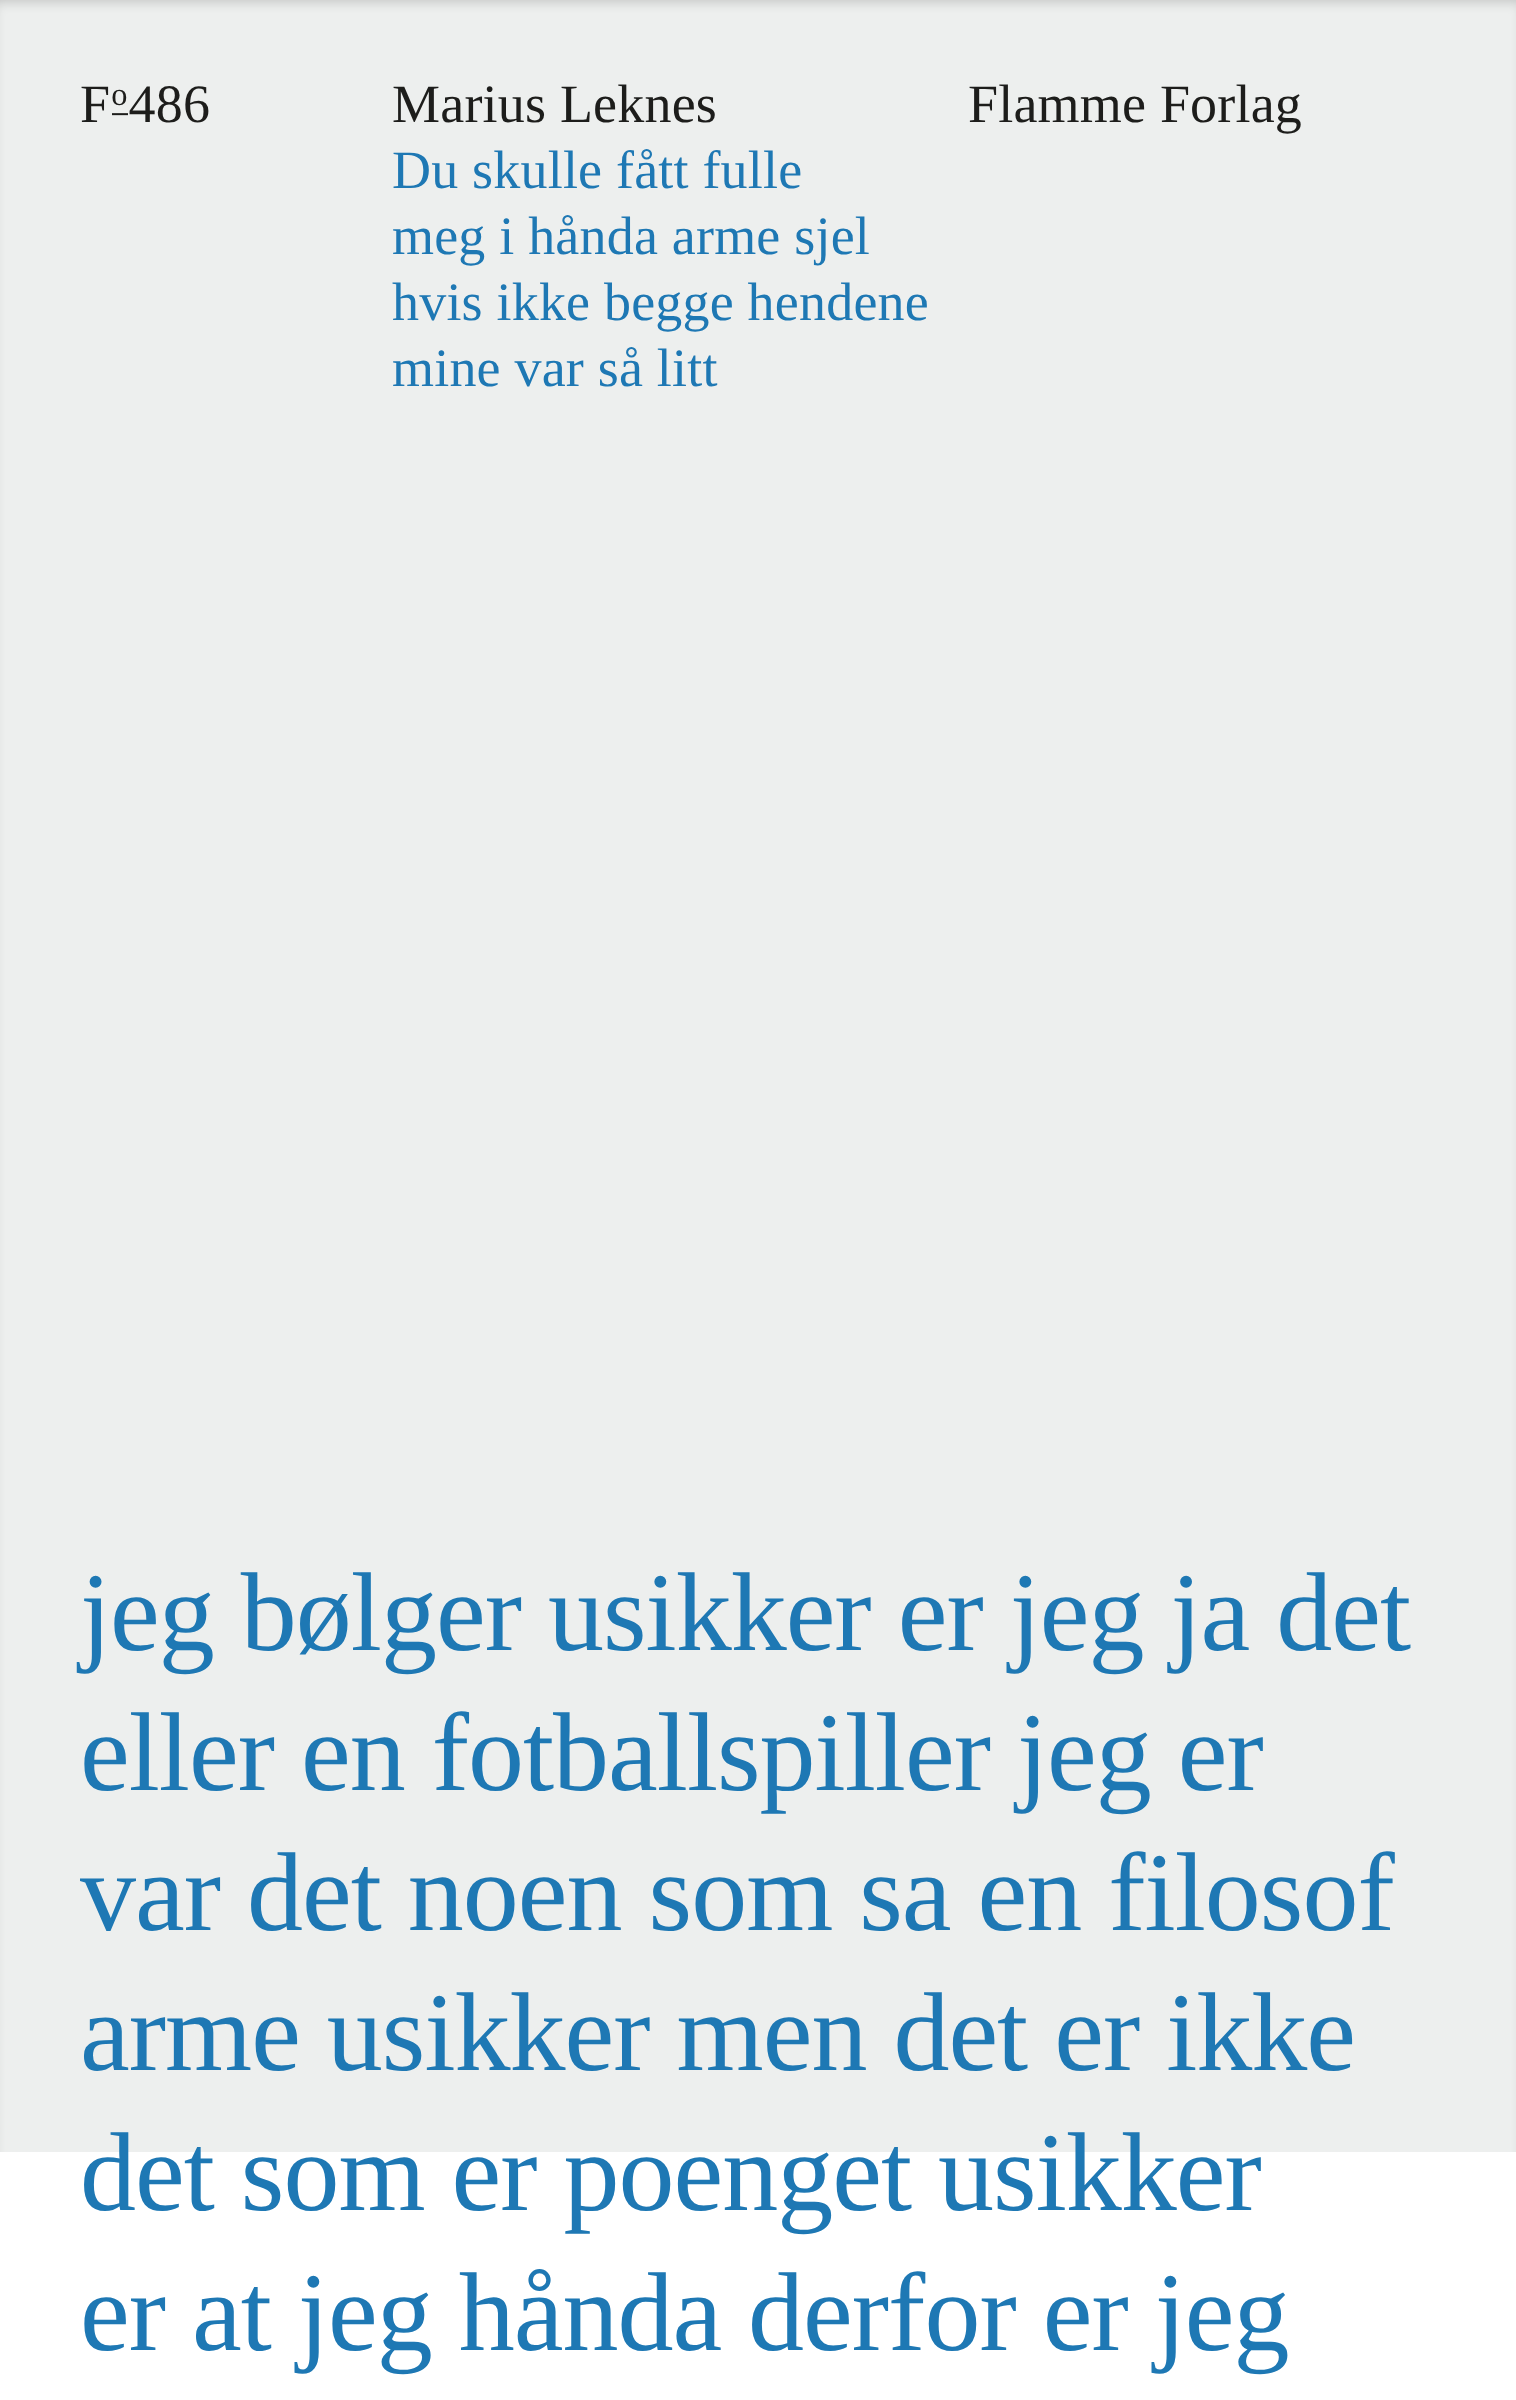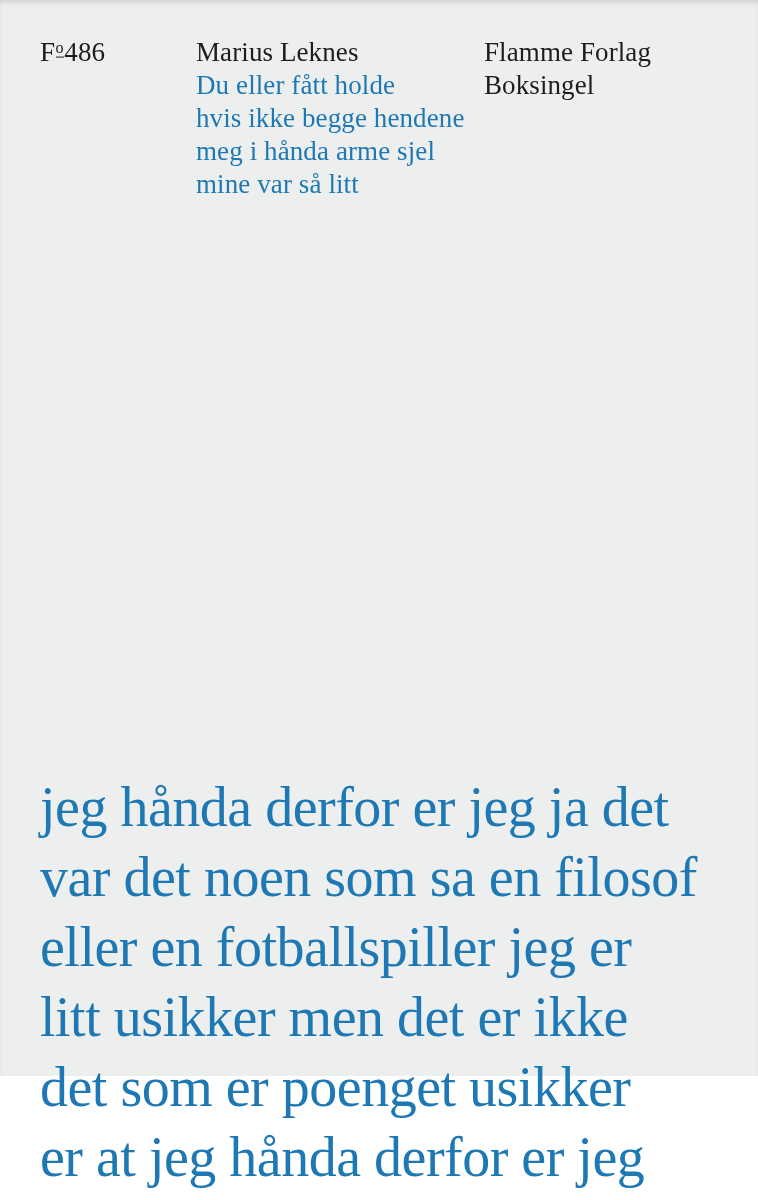--- a/index.html
+++ b/index.html
@@ -87,36 +87,35 @@
 
     <div class="catalog">
       <span>F</span><span class="ordinal">o</span><span>486</span>
     </div>
 
     <div class="byline">
       <div class="author-block">
         <div class="line">Marius Leknes</div>
       </div>
       <div class="title-block">
-        <div class="line">Du eller fått holde</div>
+        <div class="line">Du skulle fått fulle</div>
+        <div class="line">meg i hånda arme sjel</div>
         <div class="line">hvis ikke begge hendene</div>
-        <div class="line">meg i hånda arme sjel</div>
         <div class="line">mine var så litt</div>
       </div>
     </div>
 
     <div class="publisher">
       <div class="line">Flamme Forlag</div>
-      <div class="line">Boksingel</div>
     </div>
 
   </header>
 
   <main class="poem">
-    <div class="line">jeg hånda derfor er jeg ja det</div>
+    <div class="line">jeg bølger usikker er jeg ja det</div>
+    <div class="line">eller en fotballspiller jeg er</div>
     <div class="line">var det noen som sa en filosof</div>
-    <div class="line">eller en fotballspiller jeg er</div>
-    <div class="line">litt usikker men det er ikke</div>
+    <div class="line">arme usikker men det er ikke</div>
     <div class="line">det som er poenget usikker</div>
     <div class="line">er at jeg hånda derfor er jeg</div>
   </main>
 
 </div>
 
 </body></html>

